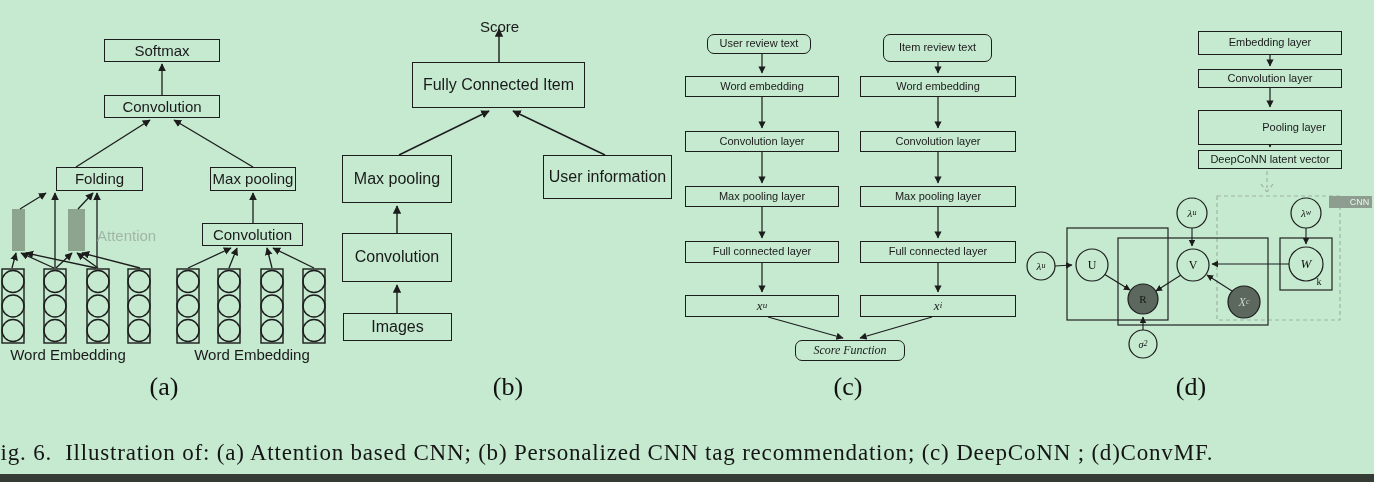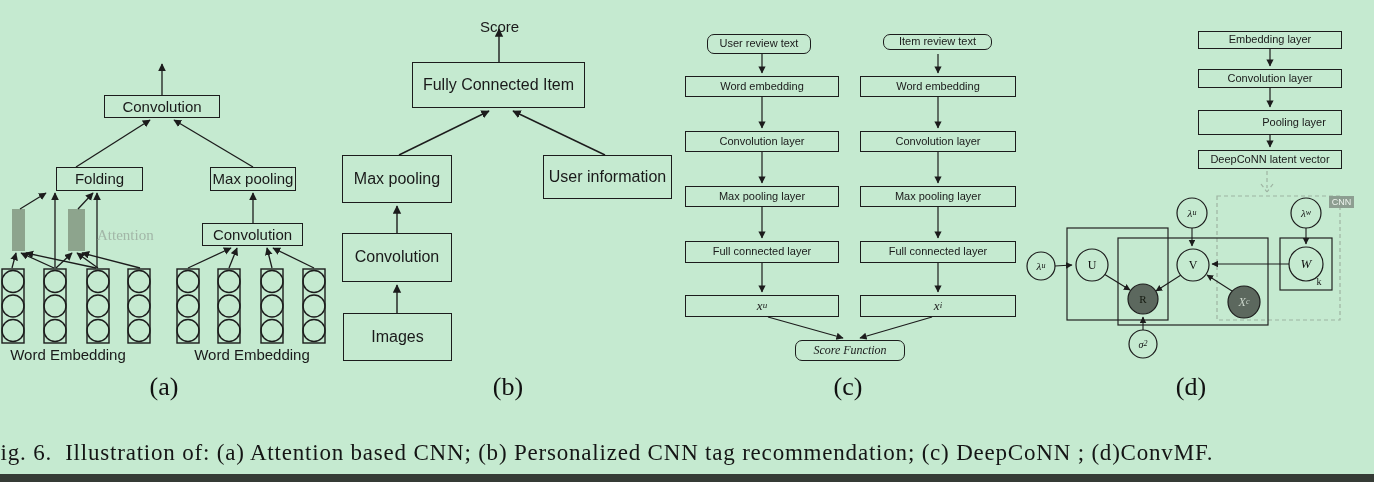--- a/index.html
+++ b/index.html
@@ -22,21 +22,21 @@
   .node sub{font-size:8px;font-style:italic;line-height:0;}
   .node sup{font-size:8px;line-height:0;}
   #attention-label{color:#a2b6a7;font-size:15px;z-index:2;}
   #watermark{position:absolute;left:552px;top:243px;z-index:9;
              font-family:"DejaVu Sans Mono",monospace;font-size:17px;letter-spacing:1px;
              color:#b9c4ba;opacity:.9;white-space:pre;}
   #caption{position:absolute;left:-13px;top:440px;font-family:"Liberation Serif",serif;
            font-size:23px;letter-spacing:0.8px;color:#151515;white-space:pre;z-index:2;}
   #bottom-bar{position:absolute;left:0;top:474px;width:1374px;height:8px;background:#353b35;z-index:4;}
   #cnn-badge{position:absolute;left:1329px;top:196px;width:25px;height:12px;background:#8d9e91;
-             color:#eef4ee;font-size:9px;display:flex;align-items:center;justify-content:center;z-index:3;}
+             color:#eef4ee;font-size:9px;display:flex;align-items:center;justify-content:center;z-index:3;padding-left:18px;}
   .subtle{color:#c9d4c9;}
 </style>
 </head>
 <body>
 
 <div id="page">
 
   <svg width="1374" height="482" viewBox="0 0 1374 482">
     <defs>
       <marker id="ah" markerWidth="7" markerHeight="7" refX="5.5" refY="3" orient="auto">
@@ -180,39 +180,40 @@
       <circle cx="1192" cy="213" r="15" fill="#c5ead0"></circle>
       <circle cx="1193" cy="265" r="16" fill="#c5ead0"></circle>
       <circle cx="1306" cy="213" r="15" fill="#c5ead0"></circle>
       <circle cx="1306" cy="264" r="17" fill="#c5ead0"></circle>
       <circle cx="1143" cy="299" r="15" fill="#5c685e"></circle>
       <circle cx="1244" cy="302" r="16" fill="#5c685e"></circle>
       <circle cx="1143" cy="344" r="14" fill="#c5ead0"></circle>
     </g>
   </svg>
 
+  <div class="box fz15" style="left:104px;top:39px;width:116px;height:23px;">Softmax</div>
   <div class="box fz15" style="left:104px;top:95px;width:116px;height:23px;">Convolution</div>
   <div class="box fz15" style="left:33px;top:167px;width:87px;height:24px;margin-left:23px;">Folding</div>
   <div class="box fz15" style="left:210px;top:167px;width:86px;height:24px;">Max pooling</div>
   <div class="box fz15" style="left:202px;top:223px;width:101px;height:23px;">Convolution</div>
-  <div class="label" id="attention-label" style="left:97px;top:227px;font-family:Liberation Serif, serif;">Attention</div>
+  <div class="label" id="attention-label" style="left:97px;top:227px;">Attention</div>
   <div class="label fz15" style="left:8px;top:346px;width:120px;">Word Embedding</div>
   <div class="label fz15" style="left:190px;top:346px;width:124px;">Word Embedding</div>
   <div class="panel-label" style="left:144px;top:372px;width:40px;">(a)</div>
 
   <div class="label fz15" style="left:477px;top:6px;width:45px;margin-top:12px;">Score</div>
   <div class="box fz16" style="left:412px;top:62px;width:173px;height:46px;">Fully Connected Item</div>
   <div class="box fz16" style="left:342px;top:155px;width:110px;height:48px;">Max pooling</div>
   <div class="box fz16" style="left:543px;top:155px;width:129px;height:44px;">User information</div>
   <div class="box fz16" style="left:342px;top:233px;width:110px;height:49px;">Convolution</div>
-  <div class="box fz16" style="left:343px;top:313px;width:109px;height:48px;">Images</div>
+  <div class="box fz16" style="left:343px;top:313px;width:109px;height:28px;">Images</div>
   <div class="panel-label" style="left:487px;top:372px;width:42px;">(b)</div>
 
   <div class="box boxc rounded" style="left:707px;top:34px;width:104px;height:20px;">User review text</div>
-  <div class="box boxc rounded" style="left:883px;top:34px;width:109px;height:16px;">Item review text</div>
+  <div class="box boxc rounded" style="left:883px;top:34px;width:109px;height:28px;">Item review text</div>
 
   <div class="box boxc" style="left:685px;top:76px;width:154px;height:21px;">Word embedding</div>
   <div class="box boxc" style="left:685px;top:131px;width:154px;height:21px;">Convolution layer</div>
   <div class="box boxc" style="left:685px;top:186px;width:154px;height:21px;">Max pooling layer</div>
   <div class="box boxc" style="left:685px;top:241px;width:154px;height:22px;">Full connected layer</div>
   <div class="box boxc" style="left:860px;top:76px;width:156px;height:21px;">Word embedding</div>
   <div class="box boxc" style="left:860px;top:131px;width:156px;height:21px;">Convolution layer</div>
   <div class="box boxc" style="left:860px;top:186px;width:156px;height:21px;">Max pooling layer</div>
   <div class="box boxc" style="left:860px;top:241px;width:156px;height:22px;">Full connected layer</div>
 
@@ -220,23 +221,23 @@
     <span>x</span>
       <sub style="font-size:9px;">u</sub>
   </div>
   <div class="box boxc math" style="left:860px;top:295px;width:156px;height:22px;font-size:13px;">
     <span>x</span>
       <sub style="font-size:9px;">i</sub>
   </div>
   <div class="box boxc rounded math" style="left:795px;top:340px;width:110px;height:21px;font-size:12px;">Score Function</div>
   <div class="panel-label" style="left:828px;top:372px;width:40px;">(c)</div>
 
-  <div class="box boxc" style="left:1198px;top:31px;width:144px;height:18px;">Embedding layer</div>
+  <div class="box boxc" style="left:1198px;top:31px;width:144px;height:24px;">Embedding layer</div>
   <div class="box boxc" style="left:1198px;top:69px;width:144px;height:19px;">Convolution layer</div>
-  <div class="box boxc" style="left:1198px;top:110px;width:144px;height:25px;padding-left:48px;">Pooling layer</div>
+  <div class="box boxc" style="left:1198px;top:110px;width:144px;height:35px;padding-left:48px;">Pooling layer</div>
   <div class="box boxc" style="left:1198px;top:150px;width:144px;height:19px;">DeepCoNN latent vector</div>
   <div id="cnn-badge">CNN</div>
 
   <div class="node" style="left:1027px;top:252px;width:28px;height:28px;font-size:11px;">
     <span>λ</span>
       <sub>u</sub>
   </div>
   <div class="node" style="left:1076px;top:249px;width:32px;height:32px;font-size:12px;font-style:normal;">U</div>
   <div class="node" style="left:1177px;top:198px;width:30px;height:30px;font-size:11px;">
     <span>λ</span>

